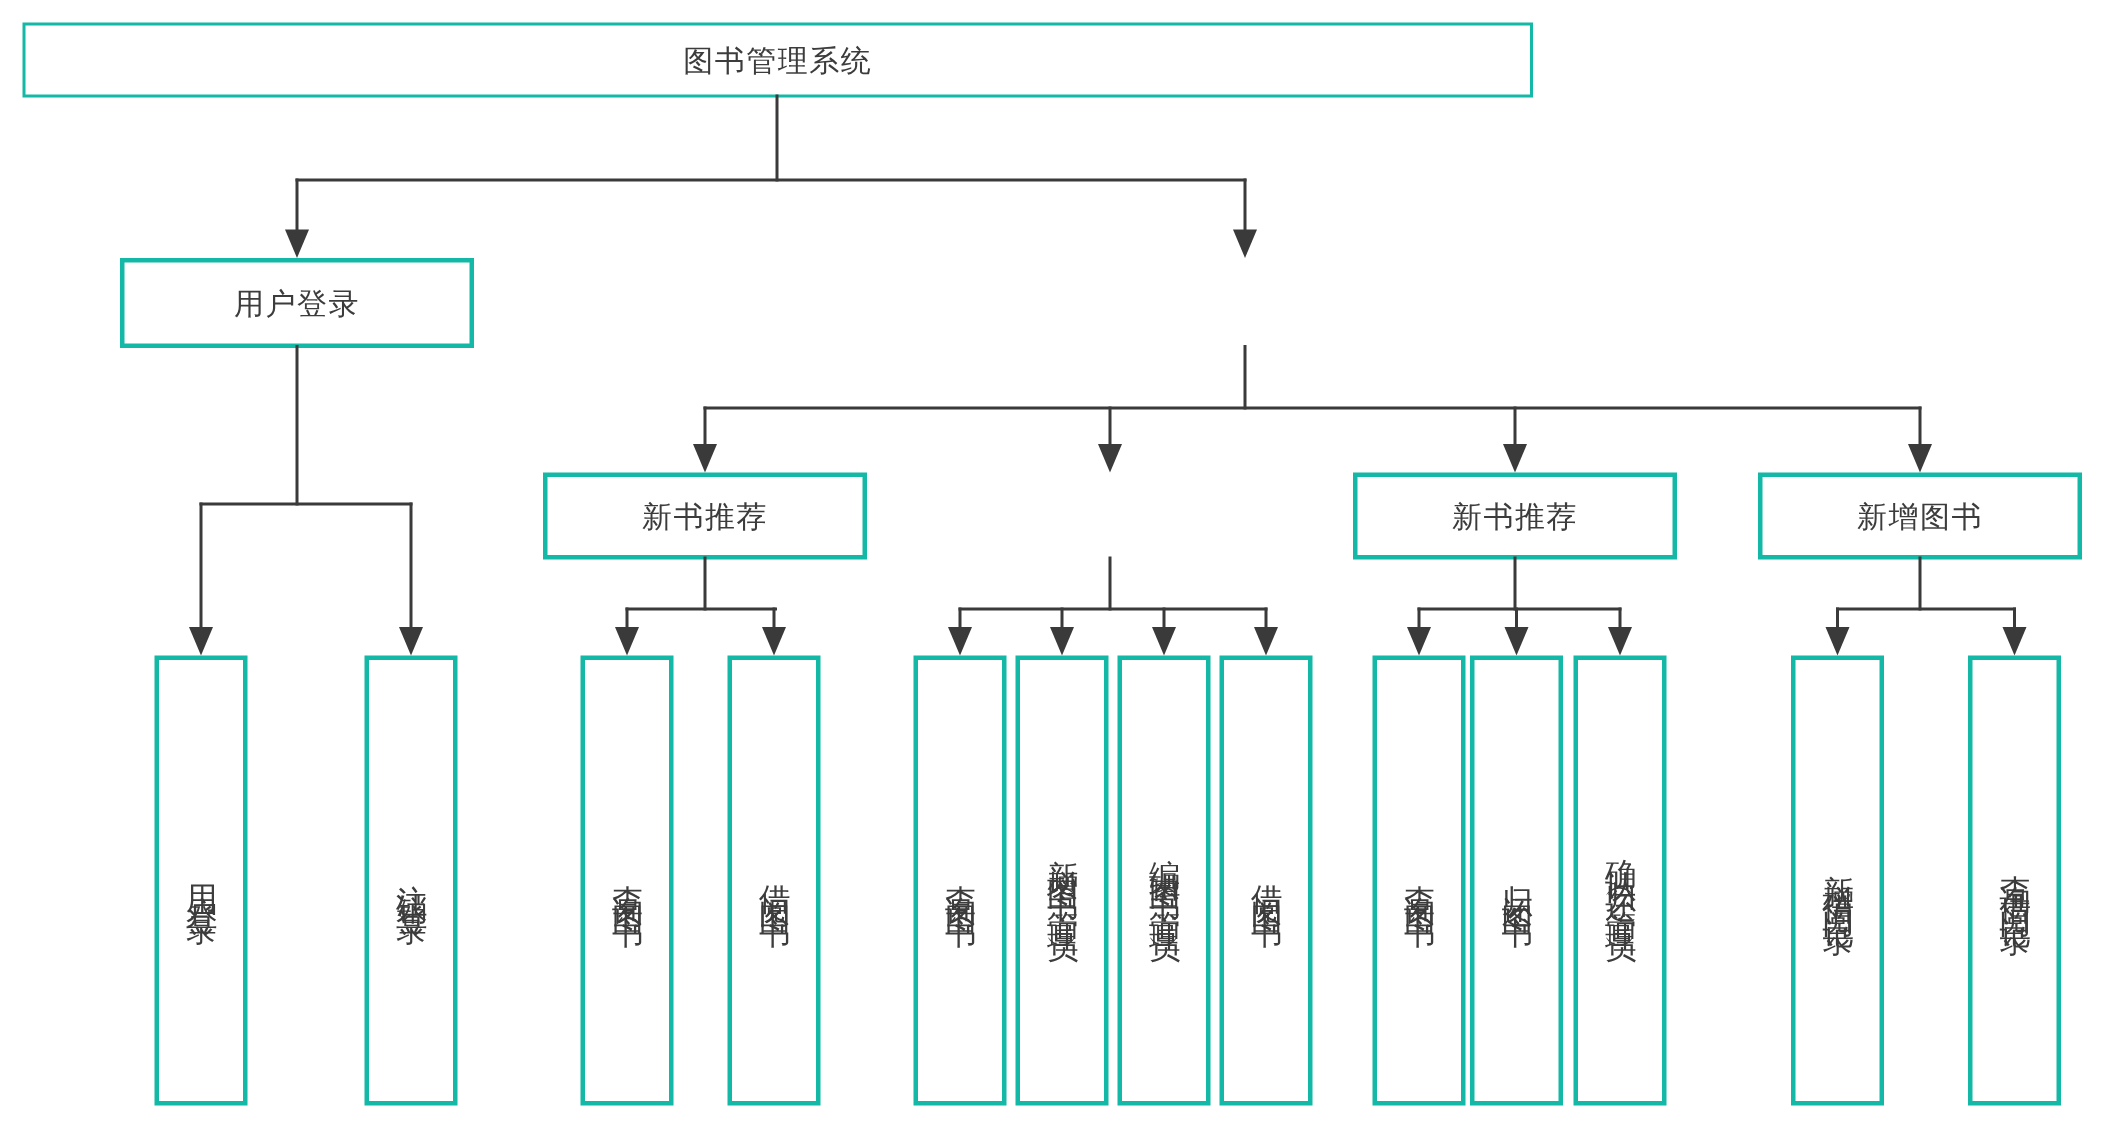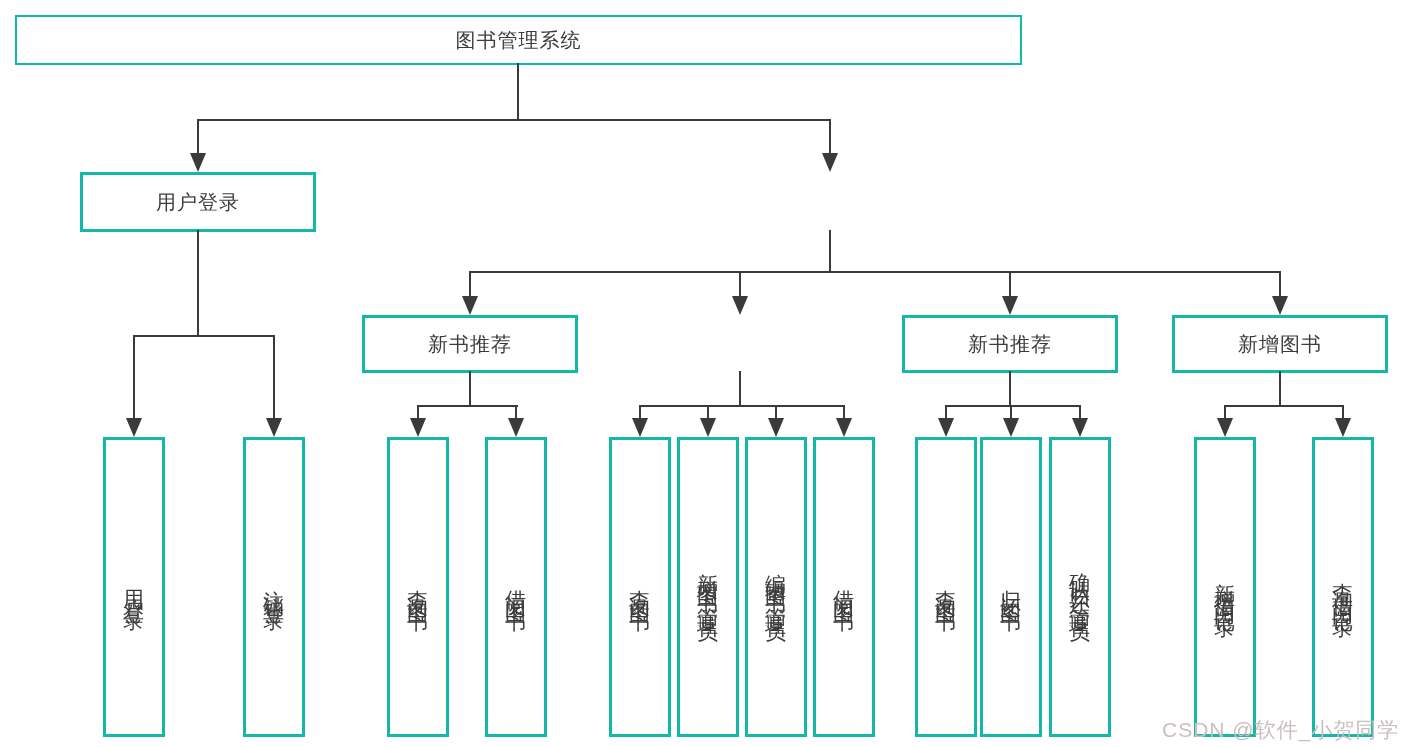--- a/index.html
+++ b/index.html
@@ -132,15 +132,14 @@
   <div class="vline" style="left:1079px;top:405px;height:15px"></div>
   <div class="arrow" style="left:1072px;top:418px"></div>
 
   <div class="vline" style="left:1279px;top:371px;height:36px"></div>
   <div class="hline" style="left:1224px;top:405px;width:120px"></div>
   <div class="vline" style="left:1224px;top:405px;height:15px"></div>
   <div class="arrow" style="left:1217px;top:418px"></div>
   <div class="vline" style="left:1342px;top:405px;height:15px"></div>
   <div class="arrow" style="left:1335px;top:418px"></div>
 
-  <div class="watermark">CSDN @软件_小贺同学</div>
 
 </div>
 
 </body></html>

